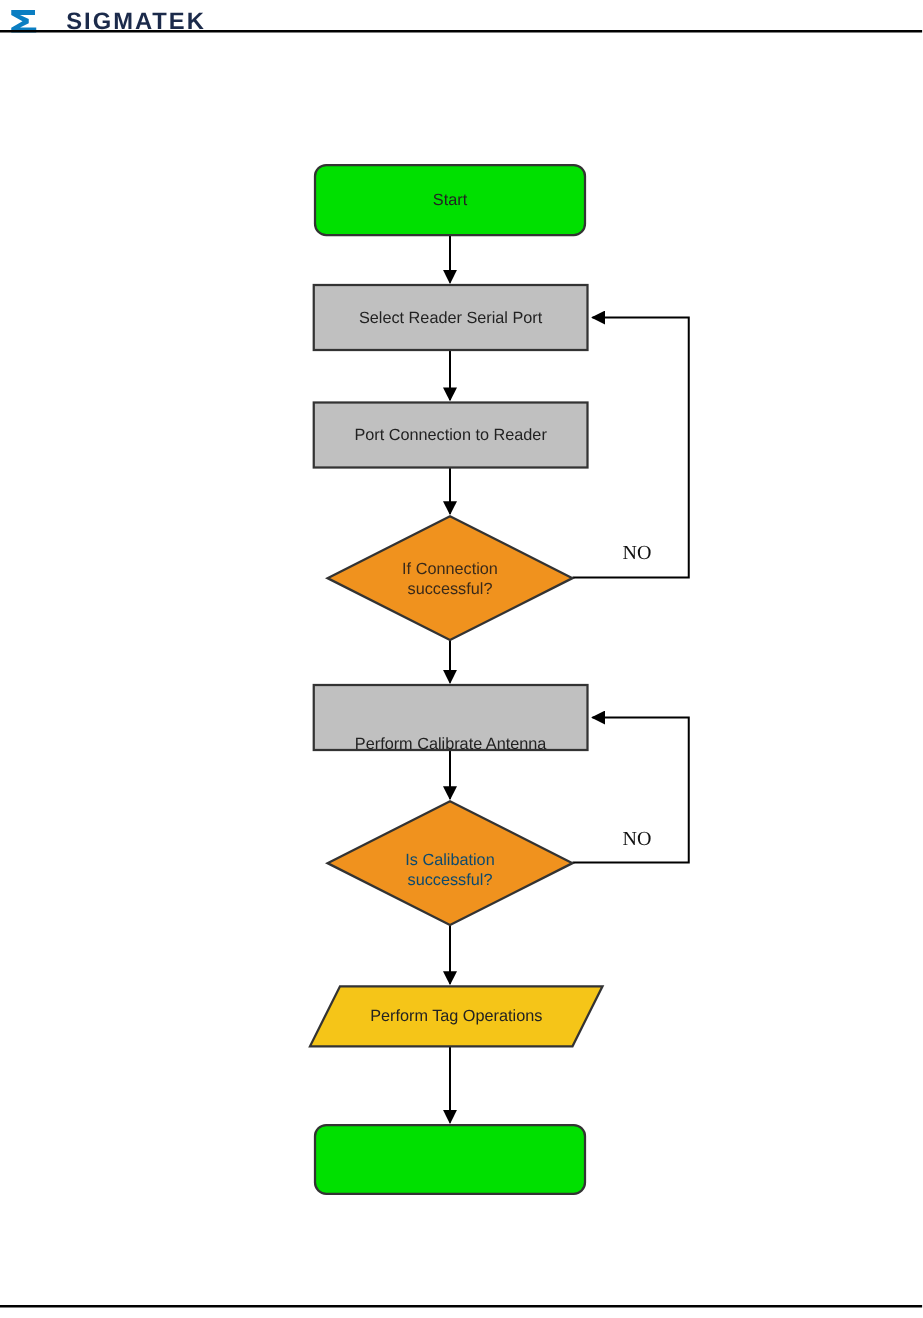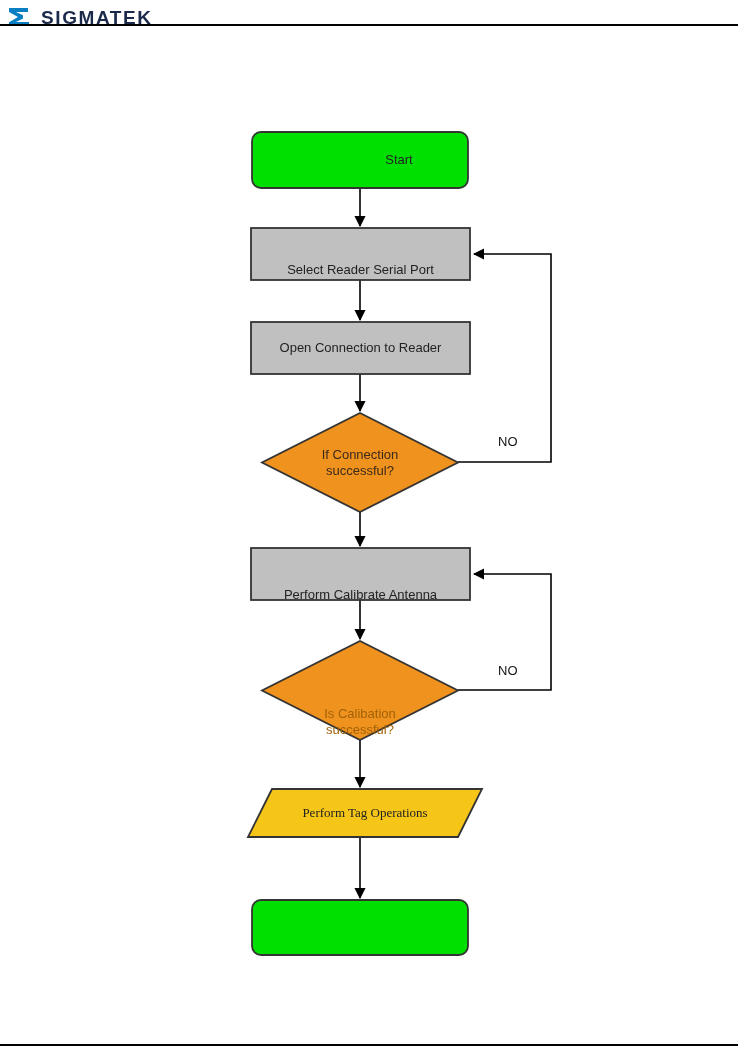--- a/index.html
+++ b/index.html
@@ -20,21 +20,21 @@
   }
 
   
   #header-logo {
     position: absolute;
     left: 8px;
     top: 1px;
     height: 32px;
     display: flex;
     align-items: center;
-    gap: 9px;
+    gap: 21px;
   }
   #logo-mark { width: 24px; height: 20px; display: block; }
   #logo-wordmark {
     font-family: "Liberation Sans", sans-serif;
     font-size: 19px;
     letter-spacing: 1.6px;
     font-weight: 600;
     color: #1b2a4a;
     line-height: 1;
     white-space: nowrap;
@@ -74,22 +74,22 @@
     text-align: center;
     font-family: "Liberation Sans", sans-serif;
     font-size: 13px;
     line-height: 16px;
     color: #222222;
     pointer-events: none;
     white-space: pre-line;
   }
   .edge-label {
     position: absolute;
-    font-family: Liberation Sans, sans-serif;
-    font-size: 13px;
+    font-family: Liberation Serif, serif;
+    font-size: 16px;
     color: #111111;
     white-space: nowrap;
   }
 </style>
 </head>
 <body>
 
 <div id="page">
 
   <div id="header-logo">
@@ -133,35 +133,35 @@
 
       <rect x="251" y="518" width="219" height="52" fill="#C0C0C0" stroke="#333333" stroke-width="1.8"></rect>
 
       <polygon points="360,611 458,660.5 360,710 262,660.5" fill="#F0921E" stroke="#333333" stroke-width="1.8"></polygon>
 
       <polygon points="272,759 482,759 458,807 248,807" fill="#F5C518" stroke="#333333" stroke-width="1.8"></polygon>
 
       <rect x="252" y="870" width="216" height="55" rx="9" ry="9" fill="#00E000" stroke="#333333" stroke-width="1.8"></rect>
     </svg>
 
-    <div class="node-label" style="left:252px; top:102px; width:216px; height:56px;padding-left:39px;">Start</div>
+    <div class="node-label" style="left:252px; top:102px; width:216px; height:56px;">Start</div>
 
-    <div class="node-label" style="left:251px; top:198px; width:219px; height:52px;margin-top:16px;">Select Reader Serial Port</div>
+    <div class="node-label" style="left:251px; top:198px; width:219px; height:52px;">Select Reader Serial Port</div>
 
-    <div class="node-label" style="left:251px; top:292px; width:219px; height:52px;">Open Connection to Reader</div>
+    <div class="node-label" style="left:251px; top:292px; width:219px; height:52px;">Port Connection to Reader</div>
 
     <div class="node-label" style="left:272px; top:383px; width:176px; height:99px; color:#3a2a1a;">If Connection
 successful?</div>
 
     <div class="node-label" style="left:251px; top:518px; width:219px; height:52px;margin-top:21px;">Perform Calibrate Antenna</div>
 
-    <div class="node-label" style="left:272px; top:642px; width:176px; height:99px; color:#a16207;">Is Calibation
+    <div class="node-label" style="left:272px; top:616px; width:176px; height:99px; color:#0c4a6e;">Is Calibation
 successful?</div>
 
-    <div class="node-label" style="left:252px; top:759px; width:226px; height:48px;font-family:Liberation Serif, serif;">Perform Tag Operations</div>
+    <div class="node-label" style="left:252px; top:759px; width:226px; height:48px;">Perform Tag Operations</div>
 
 
     <div class="edge-label" style="left:498px; top:404px;">NO</div>
 
     <div class="edge-label" style="left:498px; top:633px;">NO</div>
 
   </div>
 
   <div id="footer-rule"></div>
 </div>

